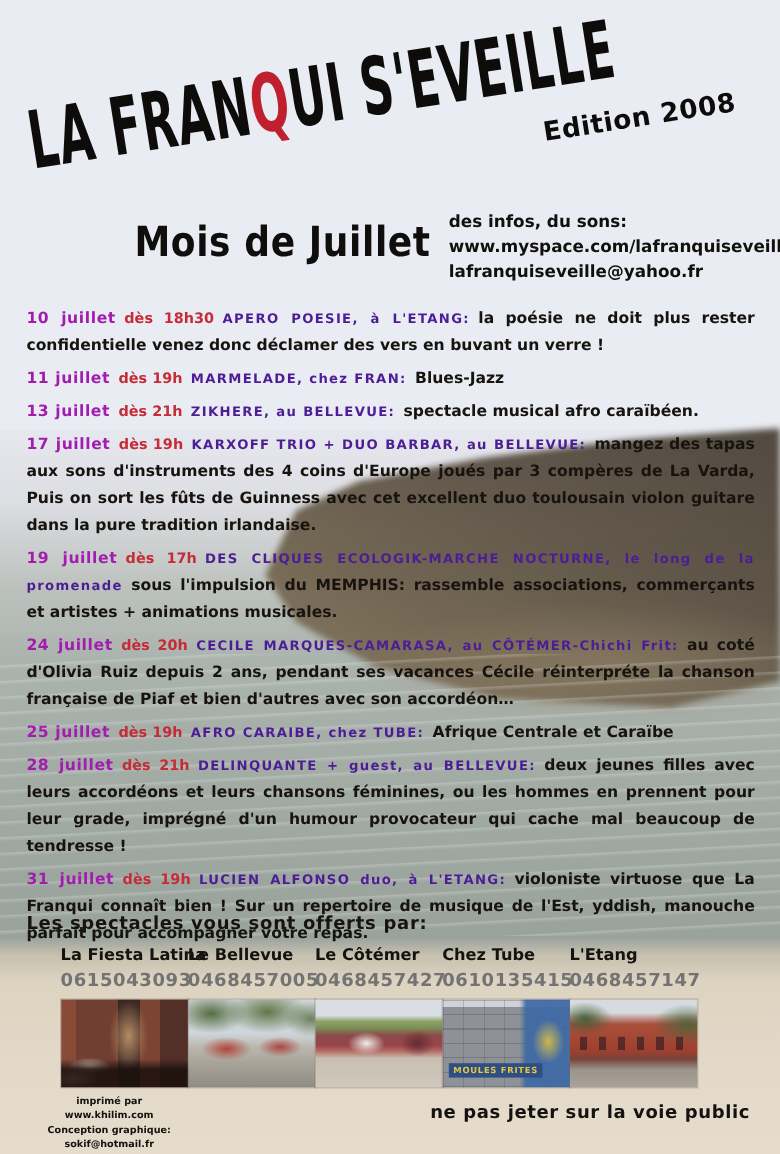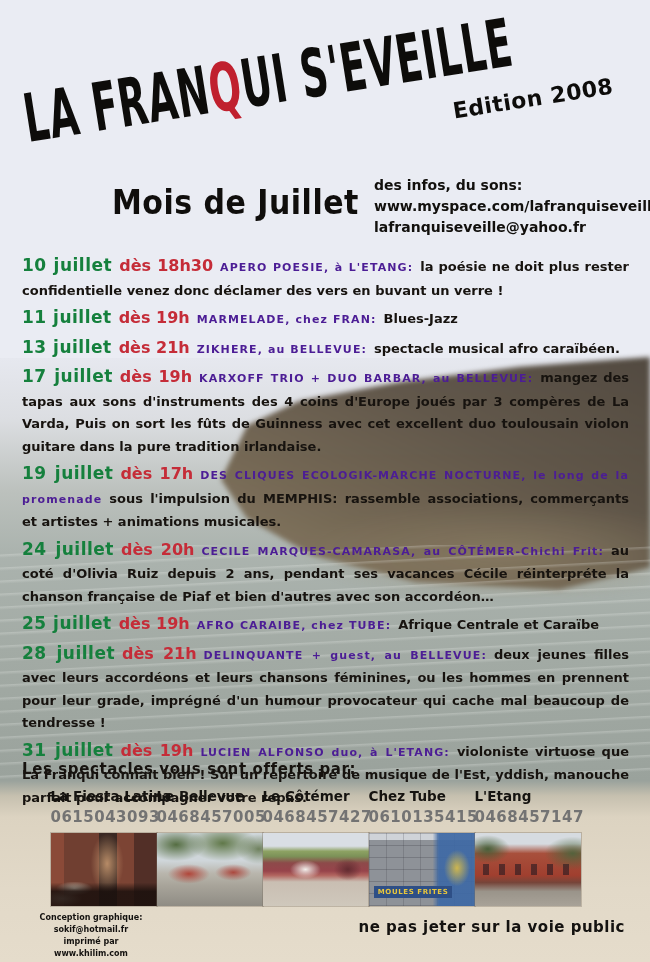--- a/index.html
+++ b/index.html
@@ -31,22 +31,22 @@
   .edition { position:absolute; left:452px; top:86px; font-size:22px; font-weight:bold;
     color:#0d0c0a; transform:rotate(-9deg); letter-spacing:.5px; }
   .month { position:absolute; left:112px; top:182px; font-size:30px; font-weight:bold;
     color:#100e0c; letter-spacing:.5px; transform:scaleY(1.15); transform-origin:0 0; }
   .contact { position:absolute; left:374px; top:175px; font-size:14px; font-weight:bold;
     line-height:21px; color:#12100d; }
   
   .events { position:absolute; left:22px; top:254px; width:607px; }
   .event { margin:0 0 4px 0; text-align:justify; font-size:13px; font-weight:bold;
     line-height:22.5px; color:#17130f; }
-  .event .date  { font-size:17px; color:#15803d; padding-right:7px; letter-spacing:.5px; }
-  .event .time  { font-size:16px; color:#c52c38; padding-right:7px; }
+  .event .date  { font-size:13px; color:#a21caf; padding-right:7px; letter-spacing:.5px; }
+  .event .time  { font-size:12px; color:#c52c38; padding-right:7px; }
   .event .etitle{ font-size:11px; color:#4c1d95; letter-spacing:1.1px; padding-right:7px; }
   
   .sponsors-heading { position:absolute; left:22px; top:760px; font-size:15px;
     font-weight:bold; letter-spacing:.6px; color:#17130f; }
   .sponsor-row { position:absolute; left:12px; top:788px; width:607px;
     display:flex; justify-content:center; }
   .sponsor { width:106px; }
   .sponsor .name  { font-size:13.5px; font-weight:bold; white-space:nowrap; color:#151310; }
   .sponsor .phone { font-size:15px; font-weight:bold; letter-spacing:.5px; margin-top:4px; color:#737373; }
   .sponsor .photo { margin-top:7px; width:106px; height:73px; position:relative; overflow:hidden;
@@ -143,18 +143,18 @@
       </div>
     </div>
     <div class="sponsor">
       <div class="name">L'Etang</div>
       <div class="phone">0468457147</div>
       <div class="photo photo-etang"></div>
     </div>
   </div>
 
   <div class="credit-left">
+    <div>imprimé par www.khilim.com</div>
     <div>Conception graphique: sokif@hotmail.fr</div>
-    <div>imprimé par www.khilim.com</div>
   </div>
   <div class="notice">ne pas jeter sur la voie public</div>
 
 </div>
 
 </body></html>

